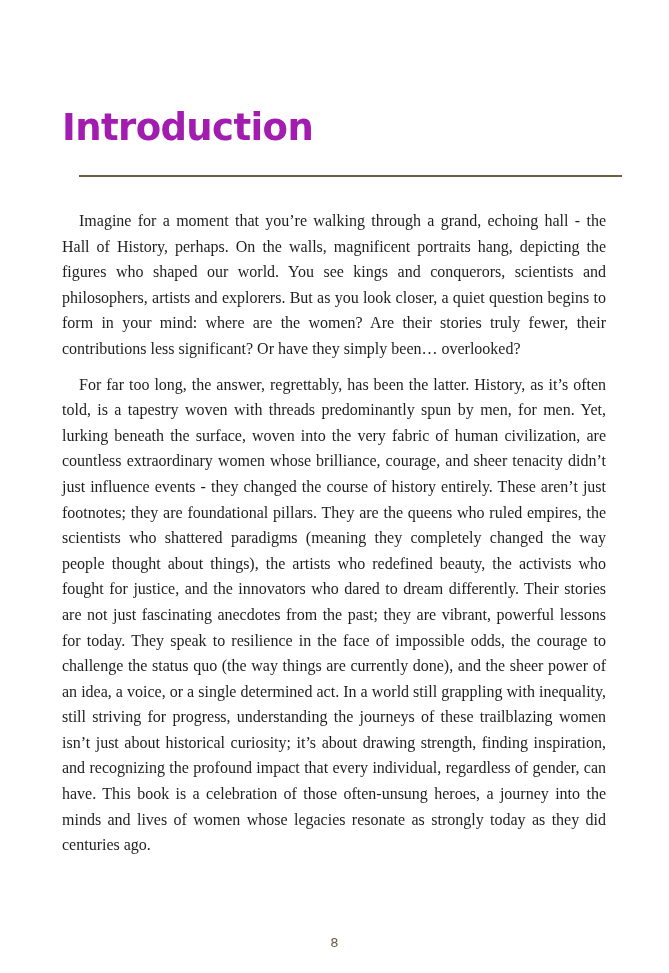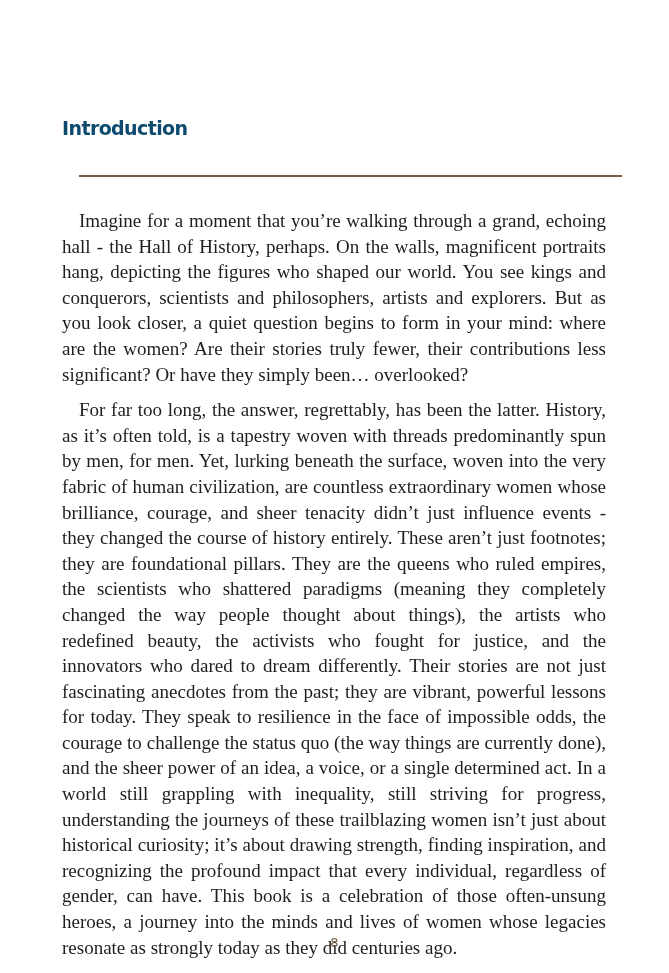--- a/index.html
+++ b/index.html
@@ -20,40 +20,40 @@
       height: 973px;
       background: #ffffff;
     }
     .chapter-title {
       position: absolute;
       left: 62px;
       top: 108px;
       margin: 0;
       font-family: "DejaVu Sans", sans-serif;
       font-weight: bold;
-      font-size: 19px;
+      font-size: 37px;
       letter-spacing: -0.6px;
-      color: #0c4a6e;
+      color: #a21caf;
       line-height: 40px;
     }
     .title-rule {
       position: absolute;
       left: 79px;
       top: 175px;
       width: 543px;
       height: 2px;
       background: #735d3f;
     }
     .body-text {
       position: absolute;
       left: 62px;
       top: 208px;
       width: 544px;
       font-family: "Liberation Serif", serif;
-      font-size: 19px;
+      font-size: 16px;
       line-height: 25.6px;
       color: #1e1e1e;
     }
     .body-text p {
       margin: 0 0 10px 0;
       text-indent: 17px;
       text-align: justify;
       hyphens: manual;
     }
     .page-number {

